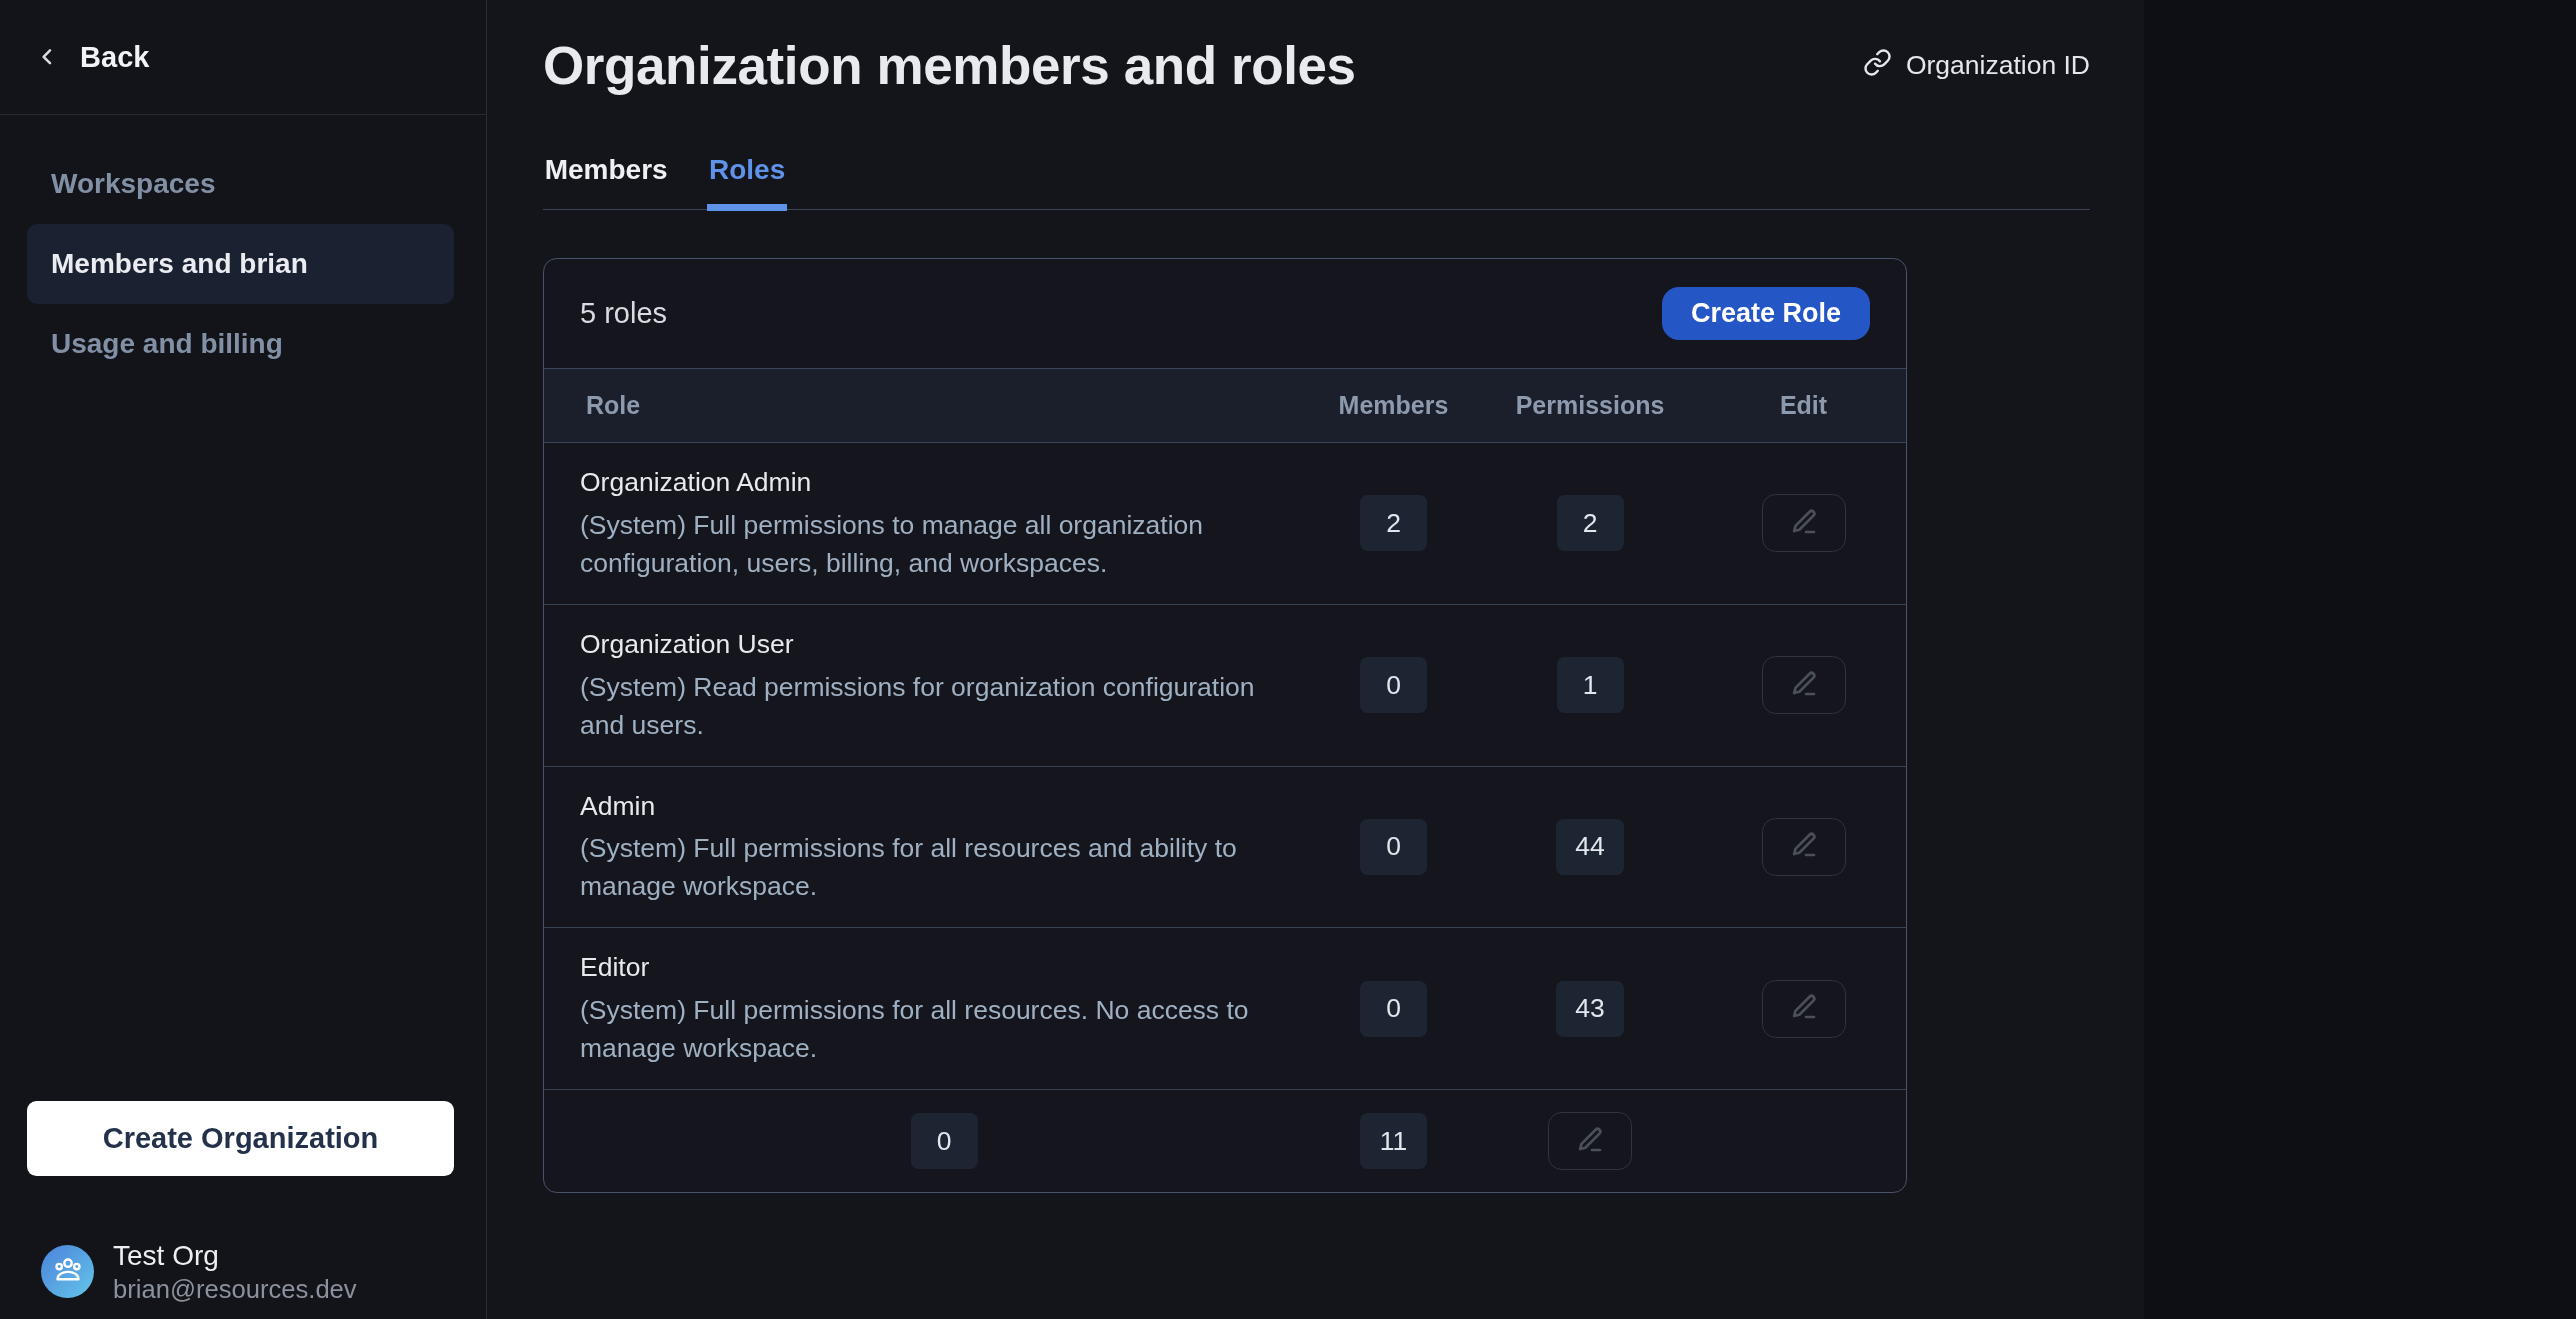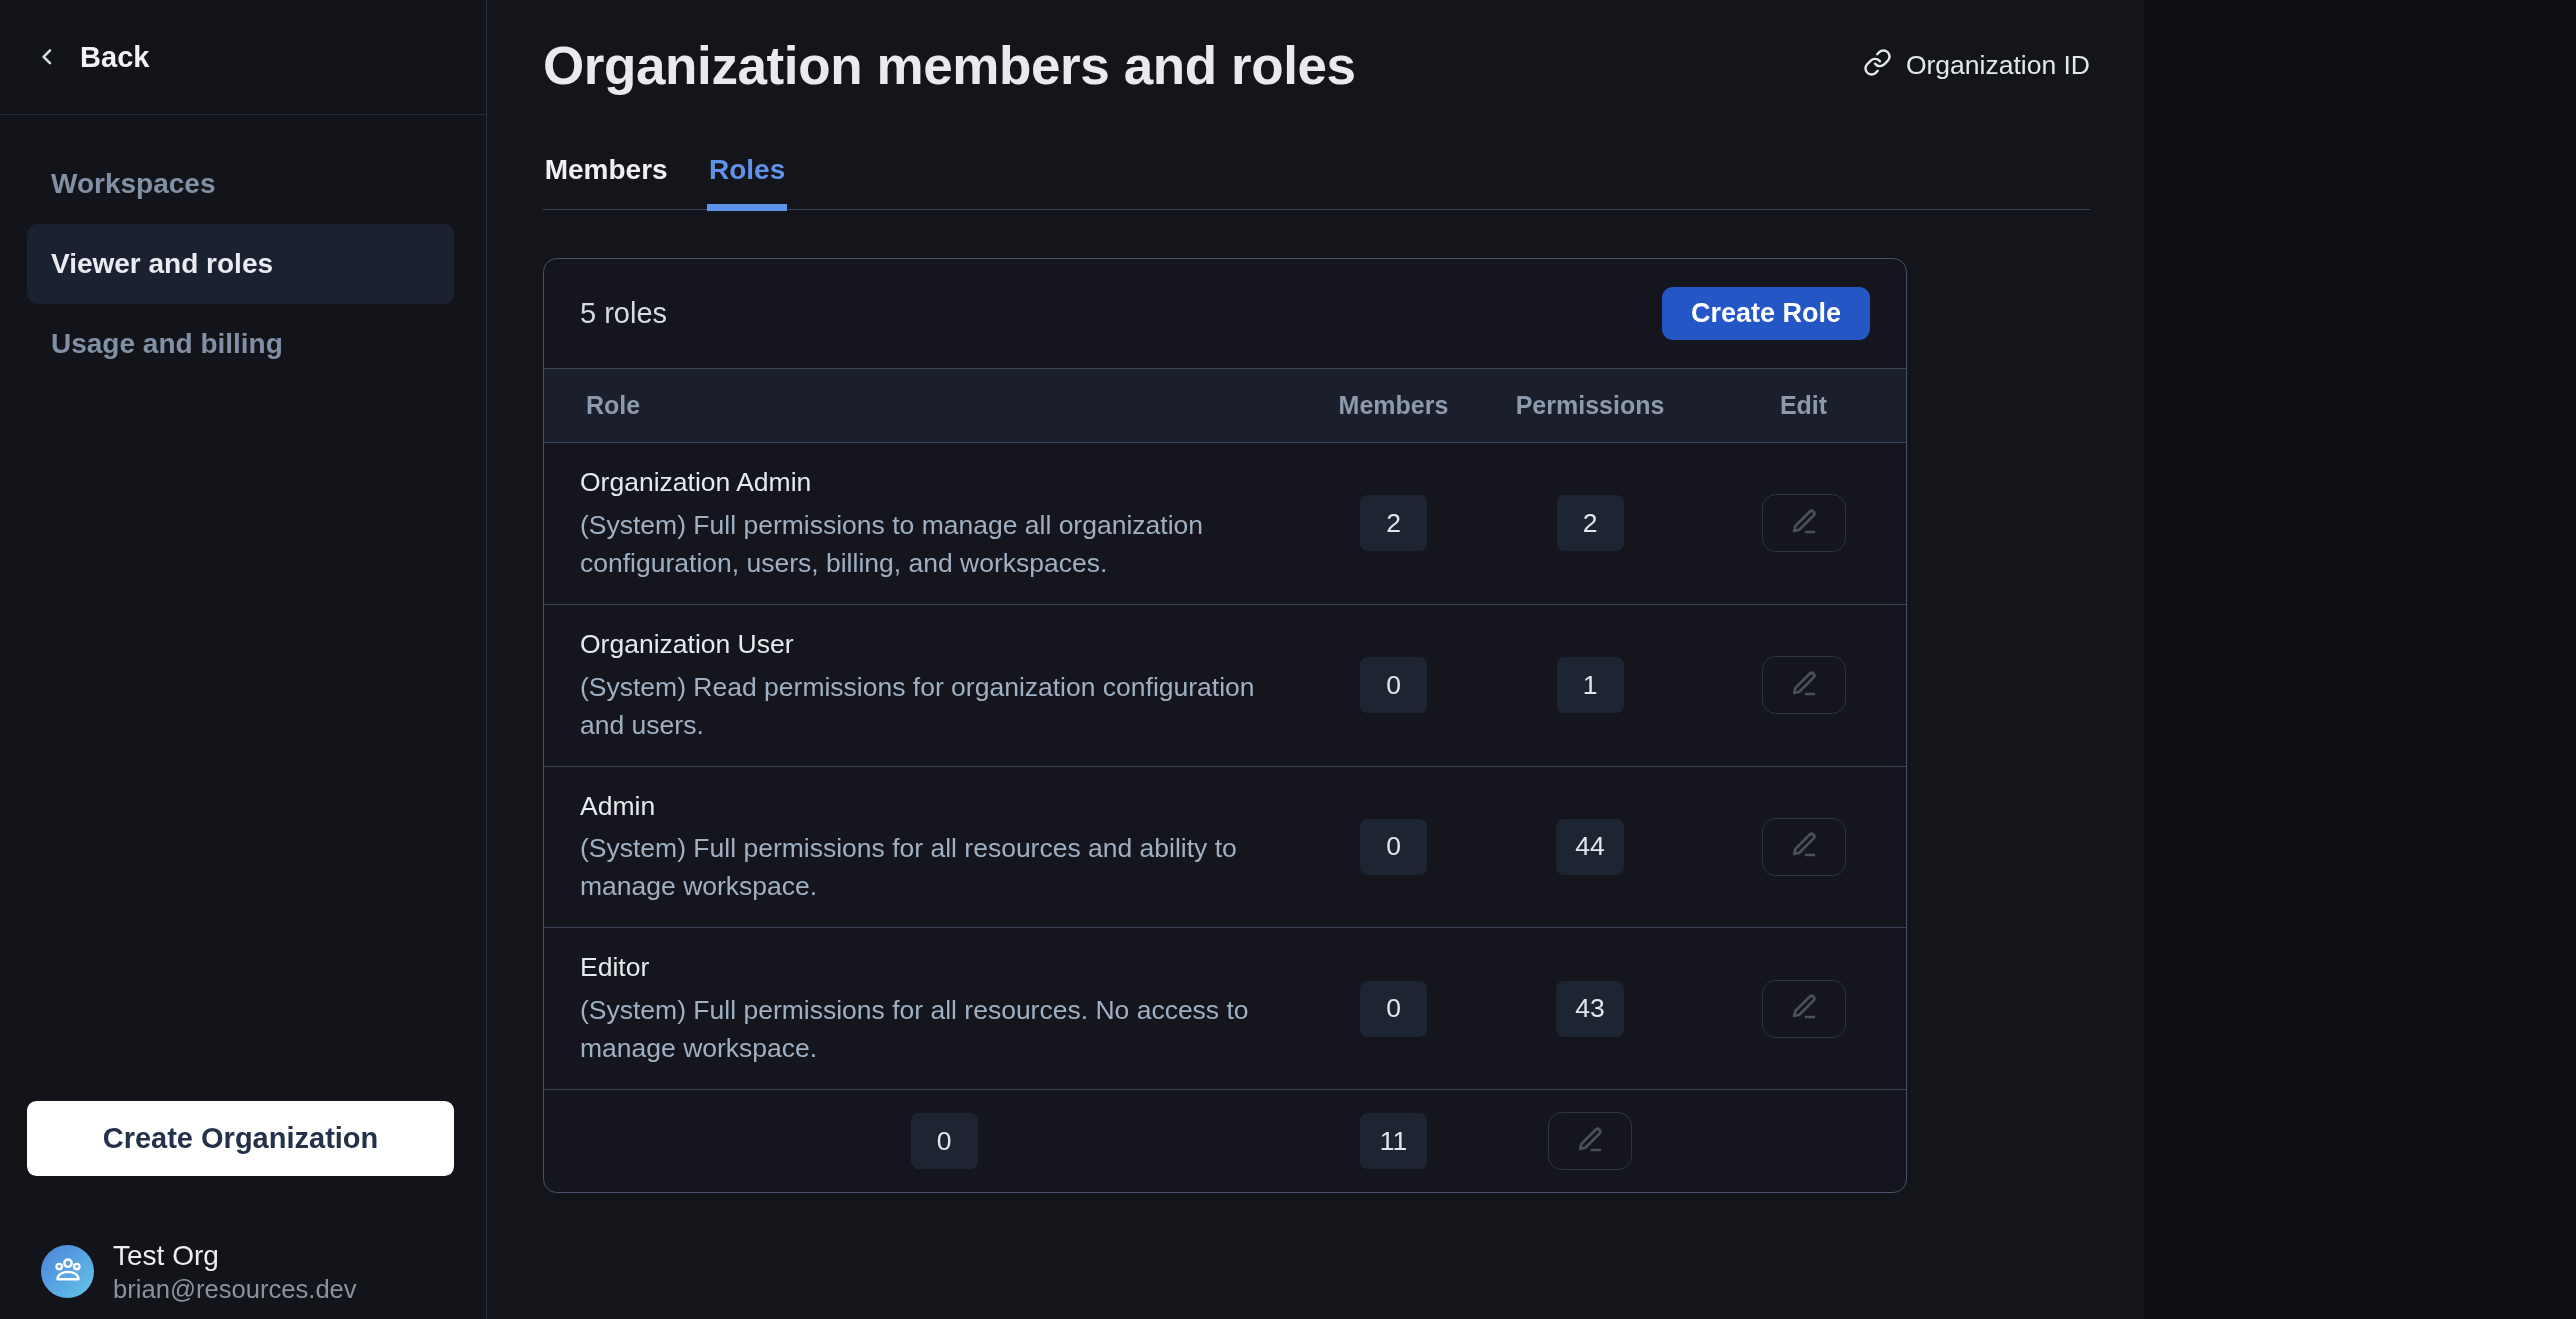--- a/index.html
+++ b/index.html
@@ -147,21 +147,21 @@
     display: flex;
     align-items: center;
     justify-content: space-between;
     padding: 0 36px;
   }
   .roles-count { font-size: 29px; color: #d8dbe1; }
   .create-role-btn {
     height: 53px;
     padding: 0 29px;
     border: none;
-    border-radius: 11px;
+    border-radius: 17px;
     background: #2457c5;
     color: #ffffff;
     font-family: "Liberation Sans", sans-serif;
     font-size: 27px;
     font-weight: 700;
     cursor: pointer;
   }
 
   .grid-cols {
     display: grid;
@@ -236,21 +236,21 @@
           </svg>
       </span>
       <span>Back</span>
     </div>
 
     <nav class="nav">
       <div class="nav-item">
         <span>Workspaces</span>
       </div>
       <div class="nav-item active">
-        <span>Viewer and roles</span>
+        <span>Members and brian</span>
       </div>
       <div class="nav-item">
         <span>Usage and billing</span>
       </div>
     </nav>
 
     <div class="sidebar-spacer"></div>
 
     <button class="create-org-btn">Create Organization</button>
 

